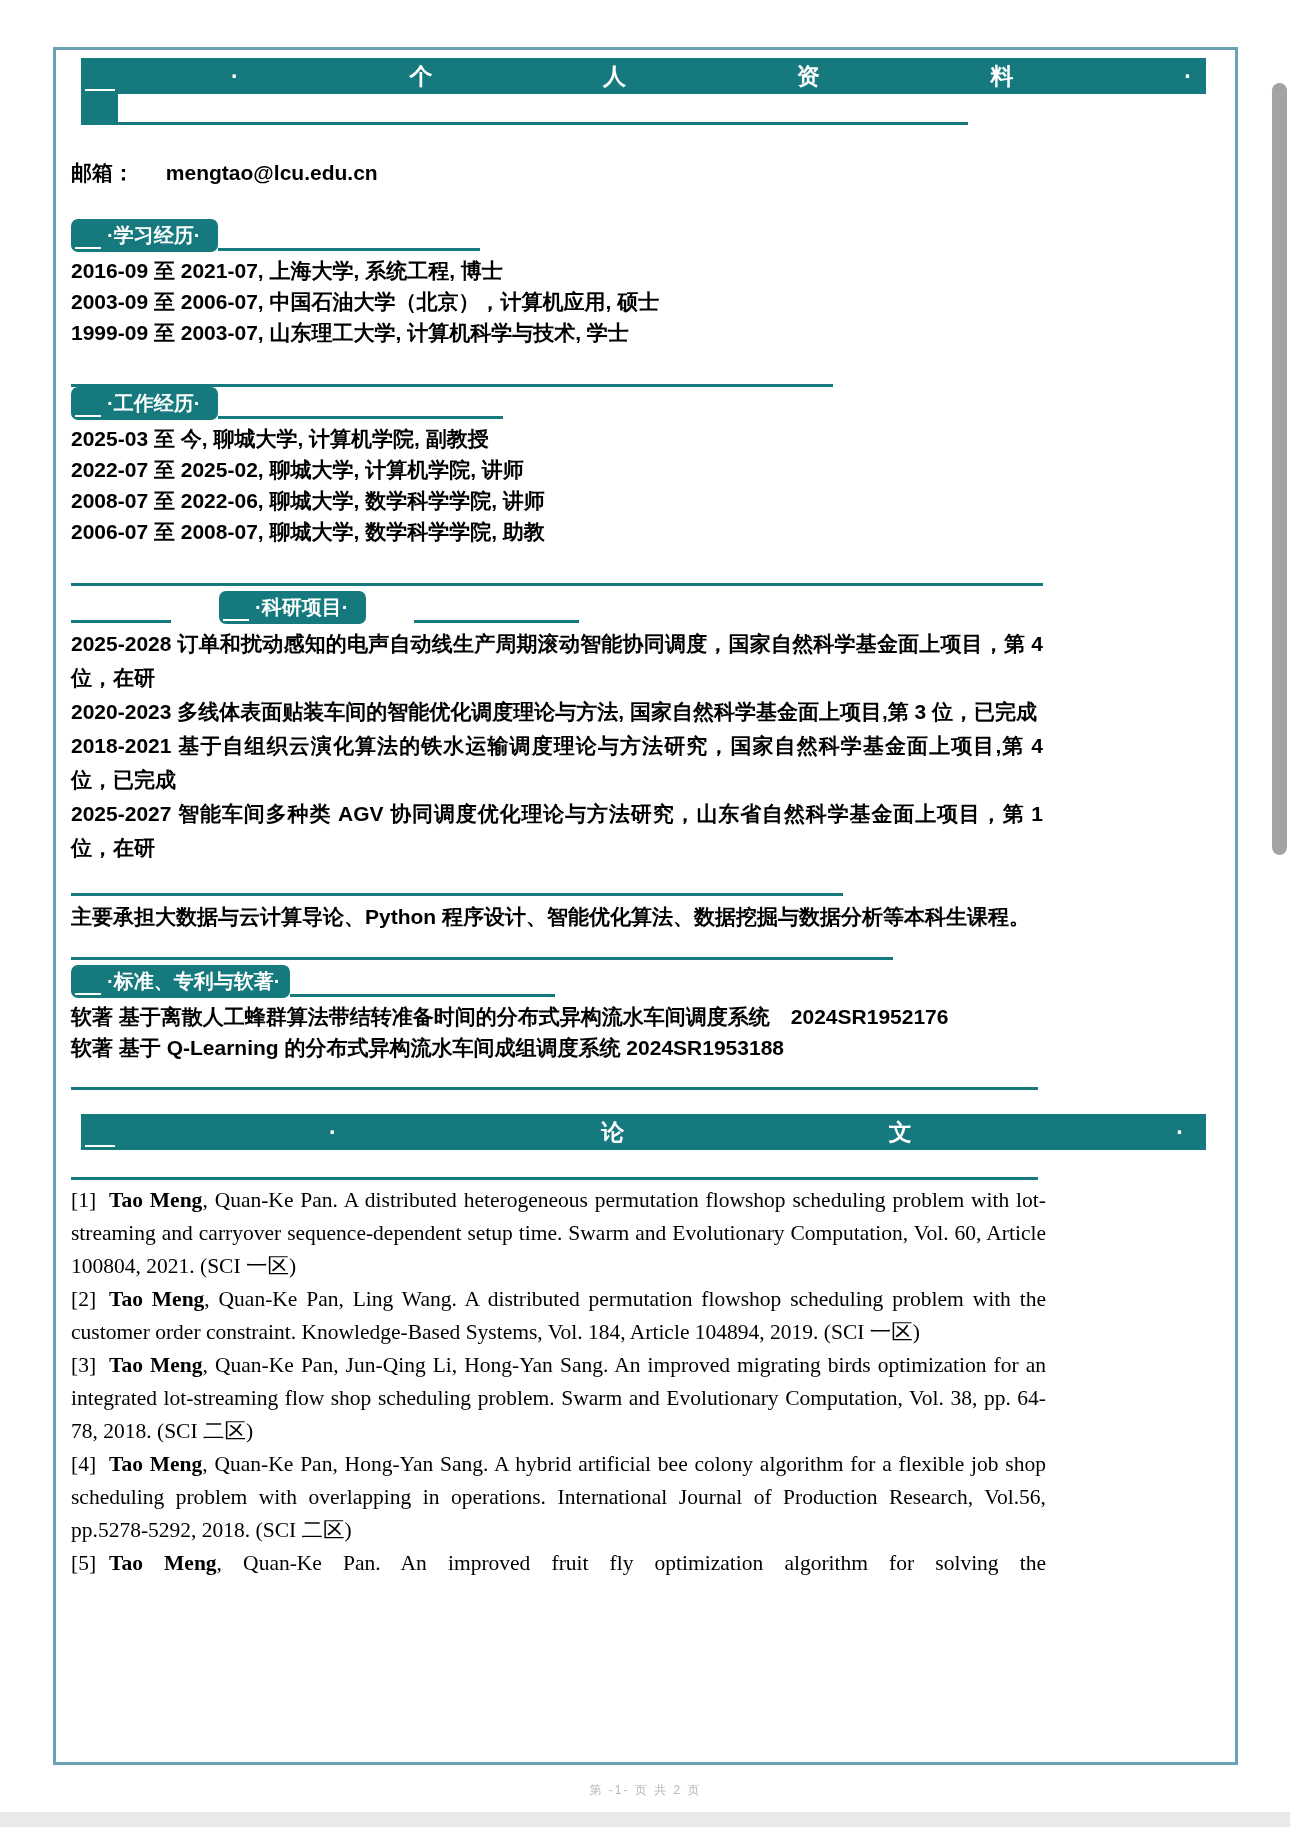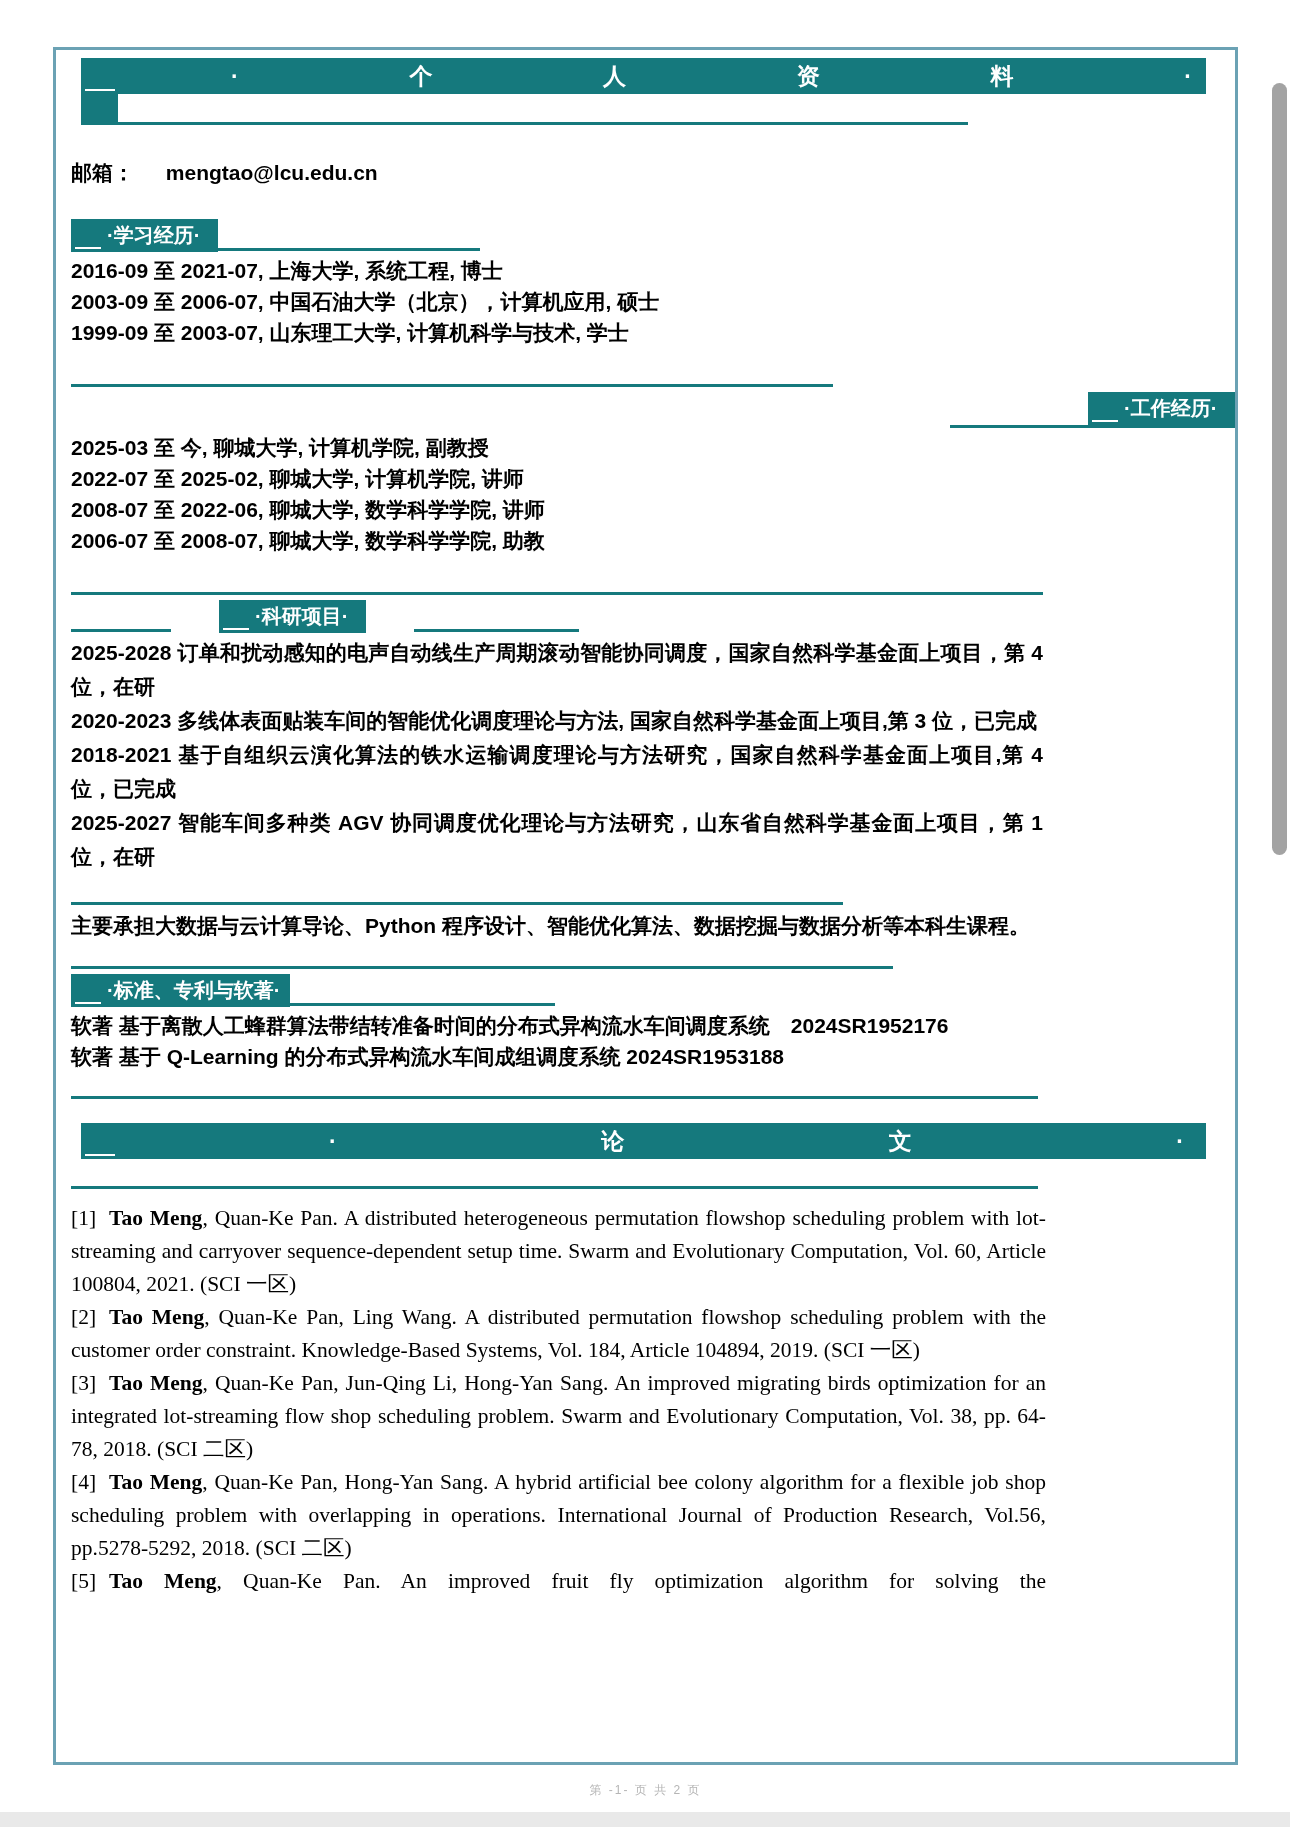--- a/index.html
+++ b/index.html
@@ -49,20 +49,21 @@
   
   .head { display: flex; align-items: flex-end; }
   .head-box {
     position: relative;
     display: inline-block;
     min-width: 147px;
     padding: 3px 10px 3px 36px;
     background: #15797d;
     color: #fff; font-size: 20px; font-weight: 700;
     white-space: nowrap;
+    border-radius: 7px;
   }
   .head-box::after {
     content:""; position:absolute; left:4px; bottom:3px;
     width:26px; height:2px; background:#fff;
   }
   .head-line { height:3px; background:#15797d; margin-bottom:1px; }
   .head-dash { width:100px; height:3px; background:#15797d; margin-bottom:1px; }
   .hl-edu   { width:262px; }
   .hl-work  { width:285px; }
   .hl-proj  { width:165px; }
@@ -83,21 +84,21 @@
   .txt {
     width: 972px; margin: 0;
     font-size: 21px; font-weight: 700; color:#000;
     line-height: 31px;
   }
   .sec .txt:first-of-type { margin-top: 3px; }
   .projects .txt { line-height: 34px; text-align: justify; }
   .teaching .txt { line-height: 36px; text-align: justify; }
 
   
-  .papers { margin-top: 13px; width: 975px; }
+  .papers { margin-top: 4px; width: 975px; }
   .paper {
     margin: 0;
     font-family: "Liberation Serif", serif;
     font-size: 21.5px; color: #000;
     line-height: 33px;
     text-align: justify;
   }
   .paper .pnum  { margin-right: 13px; }
   .paper .pbold { font-weight: 700; }
   .paper.stretch { text-align-last: justify; }
@@ -151,21 +152,21 @@
         <span class="head-box">·学习经历·</span>
         <span class="head-line hl-edu"></span>
       </div>
       <p class="txt">2016-09 至 2021-07, 上海大学, 系统工程, 博士</p>
       <p class="txt">2003-09 至 2006-07, 中国石油大学（北京），计算机应用, 硕士</p>
       <p class="txt">1999-09 至 2003-07, 山东理工大学, 计算机科学与技术, 学士</p>
     </section>
 
     <section class="sec">
       <div class="sep sep-work"></div>
-      <div class="head" style="margin-top:5px;flex-direction:column;">
+      <div class="head" style="">
         <span class="head-box">·工作经历·</span>
         <span class="head-line hl-work"></span>
       </div>
       <p class="txt">2025-03 至 今, 聊城大学, 计算机学院, 副教授</p>
       <p class="txt">2022-07 至 2025-02, 聊城大学, 计算机学院, 讲师</p>
       <p class="txt">2008-07 至 2022-06, 聊城大学, 数学科学学院, 讲师</p>
       <p class="txt">2006-07 至 2008-07, 聊城大学, 数学科学学院, 助教</p>
     </section>
 
     <section class="sec projects">

